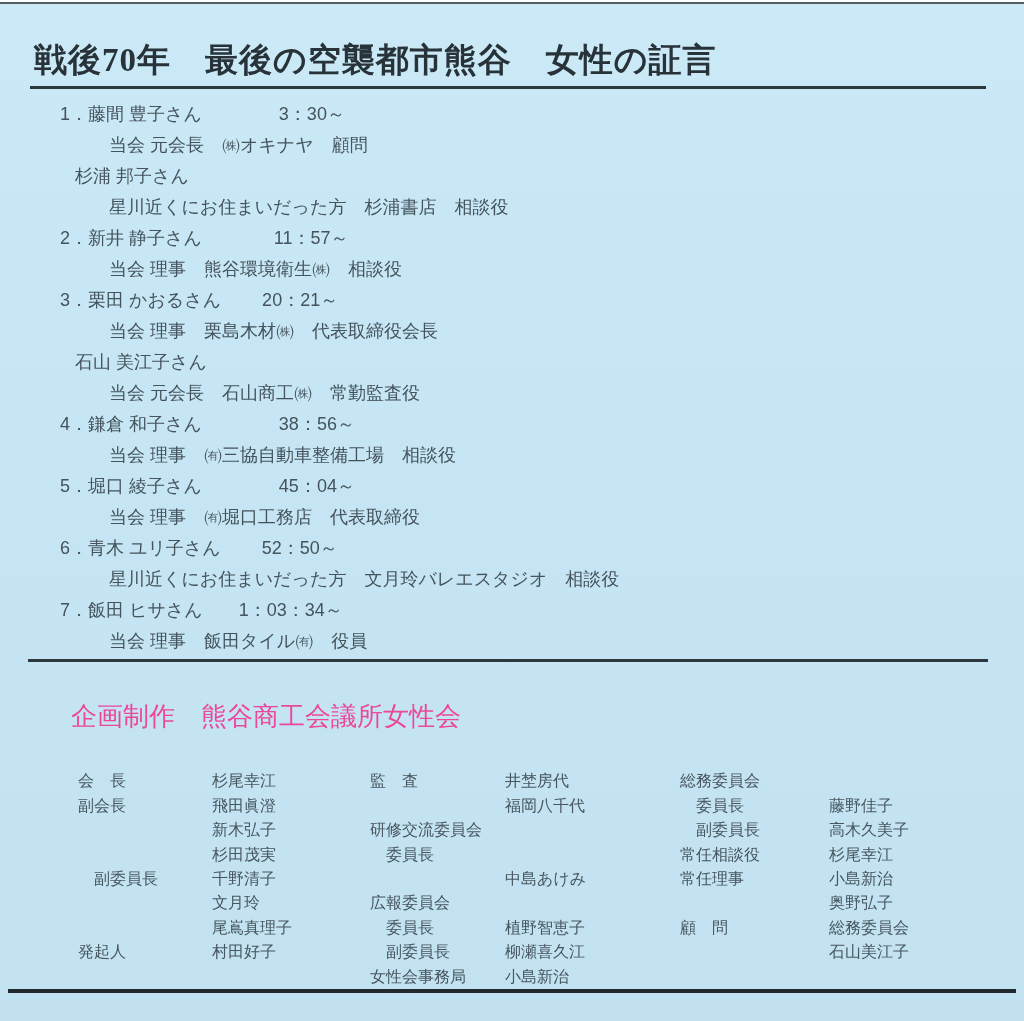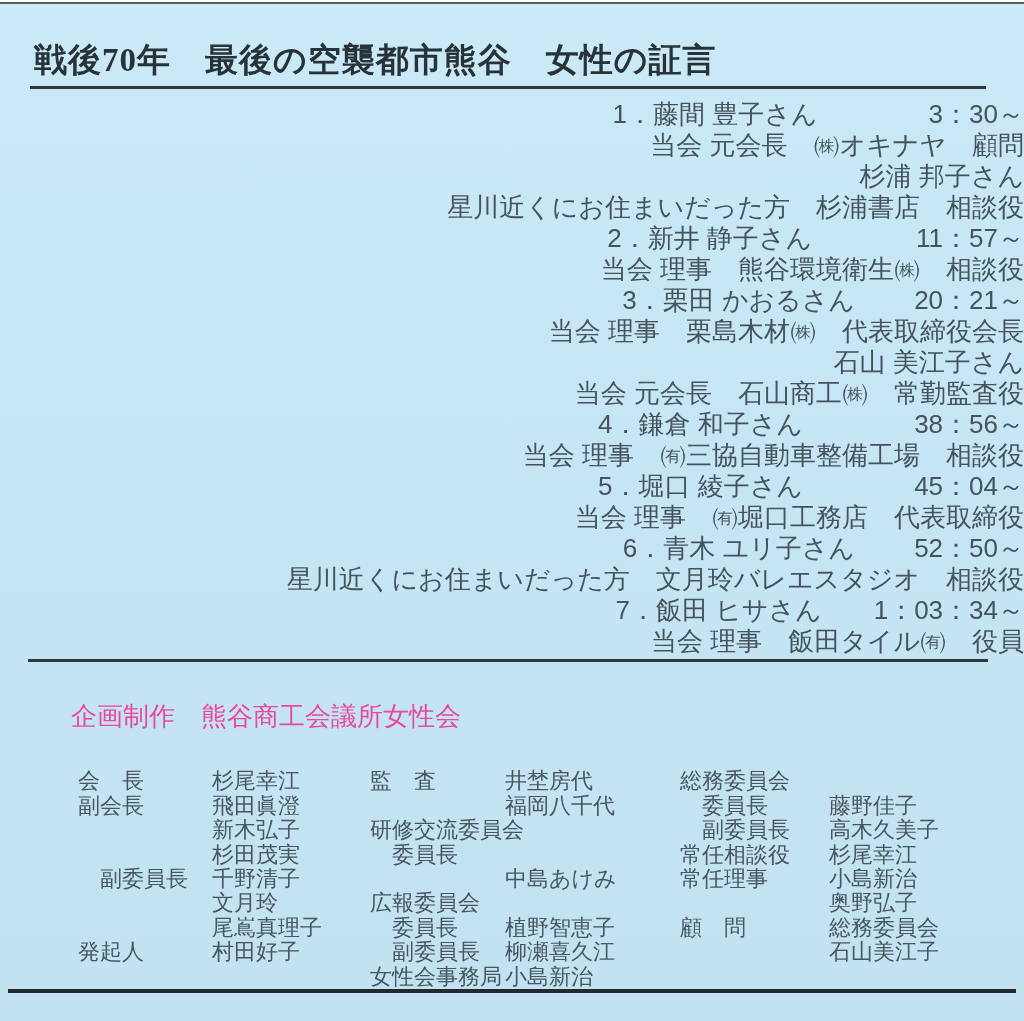--- a/index.html
+++ b/index.html
@@ -18,35 +18,35 @@
     font-family:"Liberation Serif",serif;
     font-size:33px;font-weight:bold;line-height:1.1;
     color:#273339;letter-spacing:1px;white-space:pre;
   }
   .rule{height:3px;background:#2d383e;border:0;}
   .rule-title{margin:8px 0 0 30px;width:956px;}
   .rule-mid{margin:2px 0 0 28px;width:960px;}
   .rule-footer{margin:0 0 0 8px;width:1008px;height:4px;background:#232a2f;}
 
   .program{padding-top:10px;}
-  .pl{white-space:pre;font-size:26px;line-height:31px;color:#44535c;text-align:right;}
+  .pl{white-space:pre;font-size:18px;line-height:31px;color:#44535c;}
   .l0{margin-left:60px;}
-  .l1{margin-left:108px;}
+  .l1{margin-left:75px;}
   .l2{margin-left:109px;}
 
   .production{padding:9px 0 0 42px;}
   .prod-header{font-size:26px;line-height:30px;white-space:pre;color:#ec4899;}
   .prod-label{margin-right:26px;}
   .grid{
     margin:8px 0 0 36px;
     display:grid;
     grid-template-columns:134px 158px 135px 175px 149px 1fr;
   }
   .grid span{
-    white-space:pre;font-size:22px;line-height:24.4px;color:#47565f;overflow:visible;
+    white-space:pre;font-size:16px;line-height:24.4px;color:#47565f;overflow:visible;
   }
 
   .footer{display:flex;padding-top:9px;font-size:26px;color:#42525b;}
   .footer-left{margin-left:36px;width:430px;}
   .footer-right{margin-left:34px;}
   .f-line{line-height:36px;white-space:pre;}
 </style>
 </head>
 <body>
 

